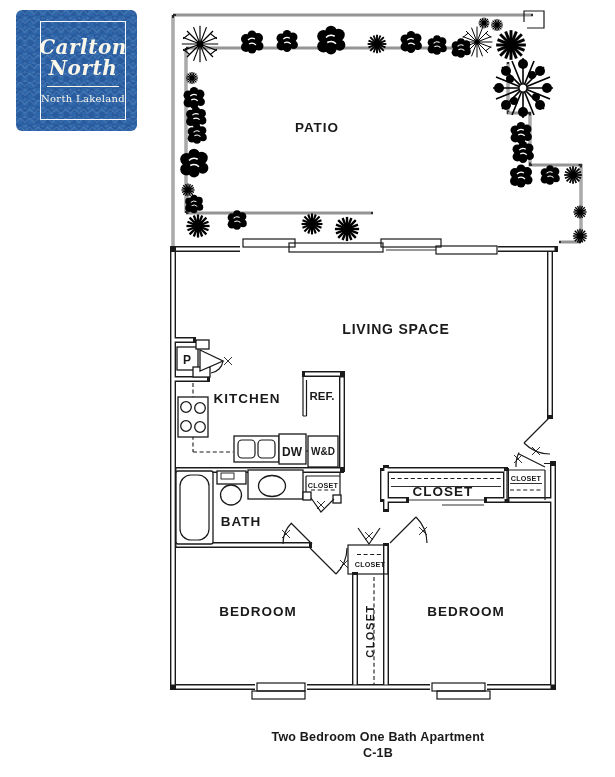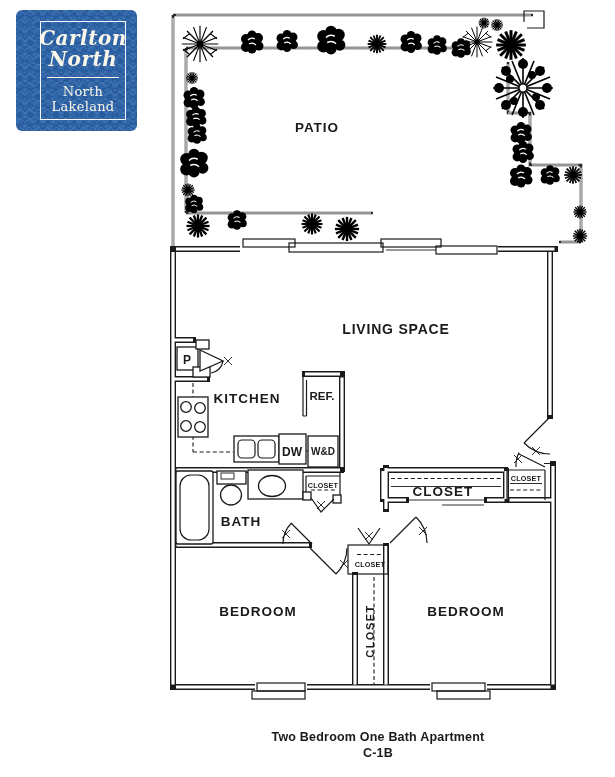--- a/index.html
+++ b/index.html
@@ -20,21 +20,21 @@
   .logo-frame{
     position:absolute;inset:11px;border:1.5px solid rgba(255,255,255,0.95);
     display:flex;flex-direction:column;align-items:center;justify-content:center;
     color:#faf7ea;text-align:center;margin-left:13px;
   }
   .logo-name1,.logo-name2{
     font-family:"DejaVu Serif",serif;font-style:italic;font-weight:700;
     font-size:20px;line-height:21px;letter-spacing:0.5px;
   }
   .logo-rule{width:72px;height:1px;background:#faf7ea;margin:7px 0 6px 0;}
-  .logo-sub{font-family:"DejaVu Serif",serif;font-size:13px;letter-spacing:0.3px;}
+  .logo-sub{font-family:"DejaVu Serif",serif;font-size:10px;letter-spacing:0.3px;}
   
   svg{position:absolute;left:0;top:0;}
   .lbl{font-family:"Liberation Sans",sans-serif;font-weight:bold;fill:#1a1a1a;}
   .lbl-room{font-size:13.5px;letter-spacing:1px;}
   .lbl-living{font-size:14px;letter-spacing:0.8px;}
   .lbl-sm{font-size:7.2px;letter-spacing:0.2px;}
   .lbl-app{font-size:11.5px;}
   .lbl-dw{font-size:12px;}
   .lbl-wd{font-size:10px;}
   .lbl-vert{font-size:11px;letter-spacing:1.5px;}

